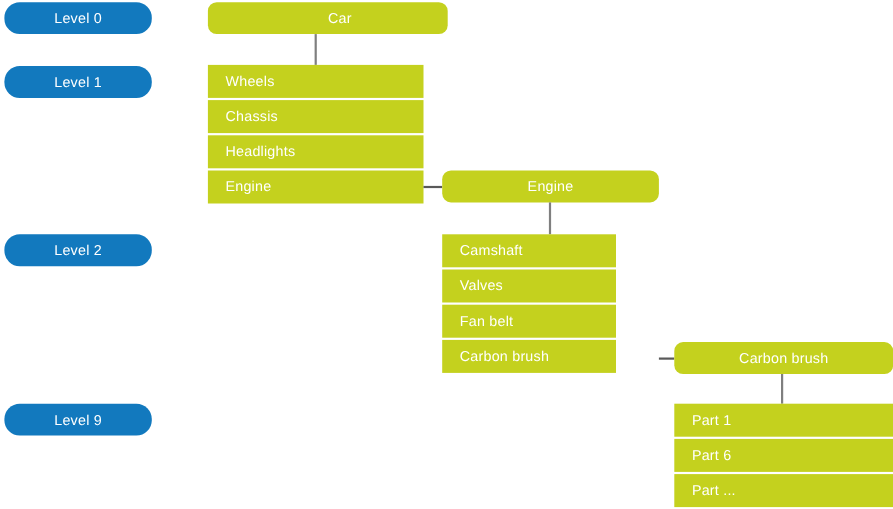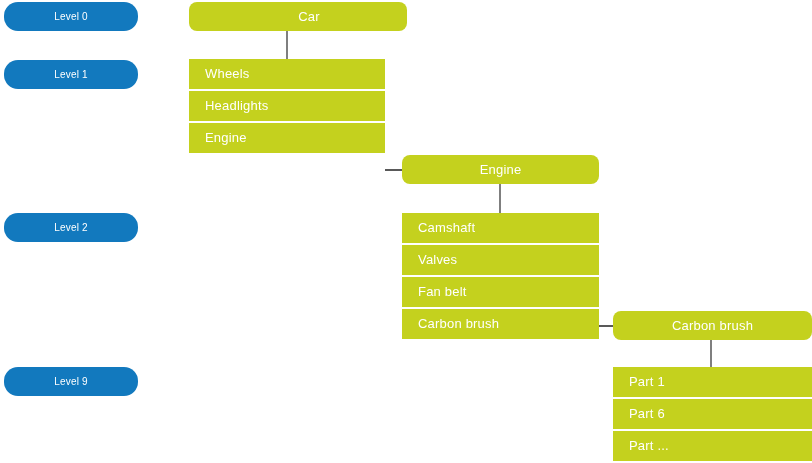--- a/index.html
+++ b/index.html
@@ -20,21 +20,21 @@
     top: 0;
     width: 812px;
     height: 463px;
   }
   
   .level-badge {
     position: absolute;
     background: #1279be;
     border-radius: 14px;
     color: #ffffff;
-    font-size: 10px;
+    font-size: 13px;
     line-height: 29px;
     text-align: center;
     height: 29px;
     width: 134px;
     left: 4px;
     letter-spacing: 0.2px;
   }
   
   .node-pill {
     position: absolute;
@@ -93,31 +93,32 @@
   <div class="level-badge" style="top:213px;">Level 2</div>
 
   <div class="level-badge" style="top:367px;">Level 9</div>
 
   <div class="node-pill" style="left:189px; top:2px; width:196px;padding-left:22px;">Car</div>
 
   <div class="conn-v" style="left:286px; top:31px; height:28px;"></div>
 
   <div class="stack" style="left:189px; top:59px; width:196px;">
     <div class="stack-row">Wheels</div>
+    <div class="stack-row">Chassis</div>
     <div class="stack-row">Headlights</div>
     <div class="stack-row">Engine</div>
   </div>
 
   <div class="conn-h" style="left:385px; top:169px; width:17px;"></div>
 
   <div class="node-pill" style="left:402px; top:155px; width:197px;">Engine</div>
 
   <div class="conn-v" style="left:499px; top:184px; height:29px;"></div>
 
-  <div class="stack" style="left:402px; top:213px; width:197px;">
+  <div class="stack" style="left:402px; top:213px; width:158px;">
     <div class="stack-row">Camshaft</div>
     <div class="stack-row">Valves</div>
     <div class="stack-row">Fan belt</div>
     <div class="stack-row">Carbon brush</div>
   </div>
 
   <div class="conn-h" style="left:599px; top:325px; width:14px;"></div>
 
   <div class="node-pill" style="left:613px; top:311px; width:199px;">Carbon brush</div>
 

